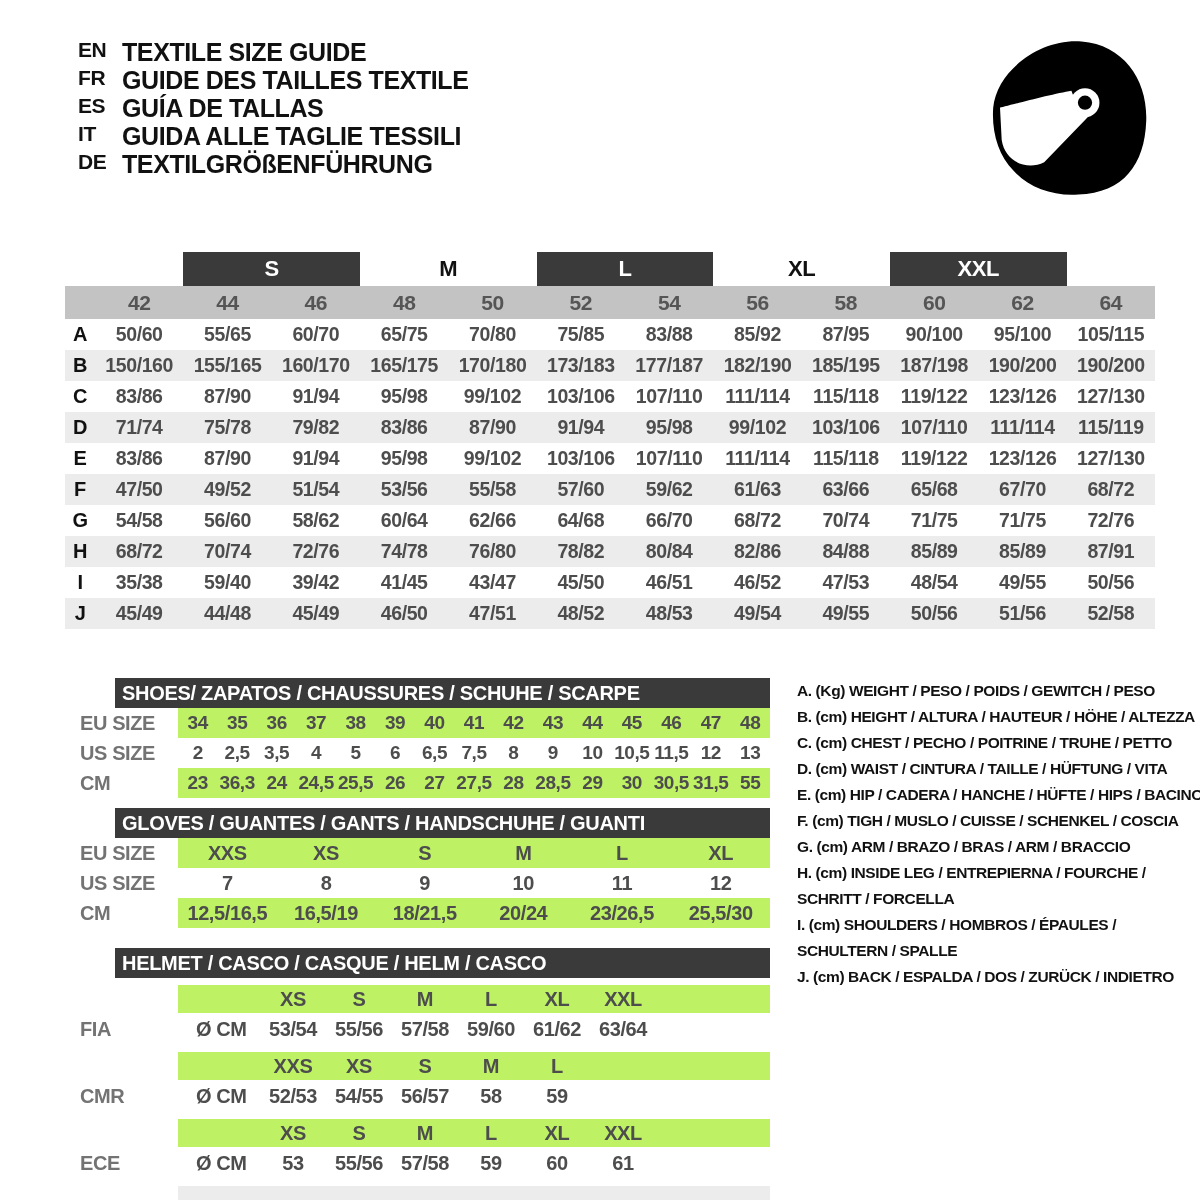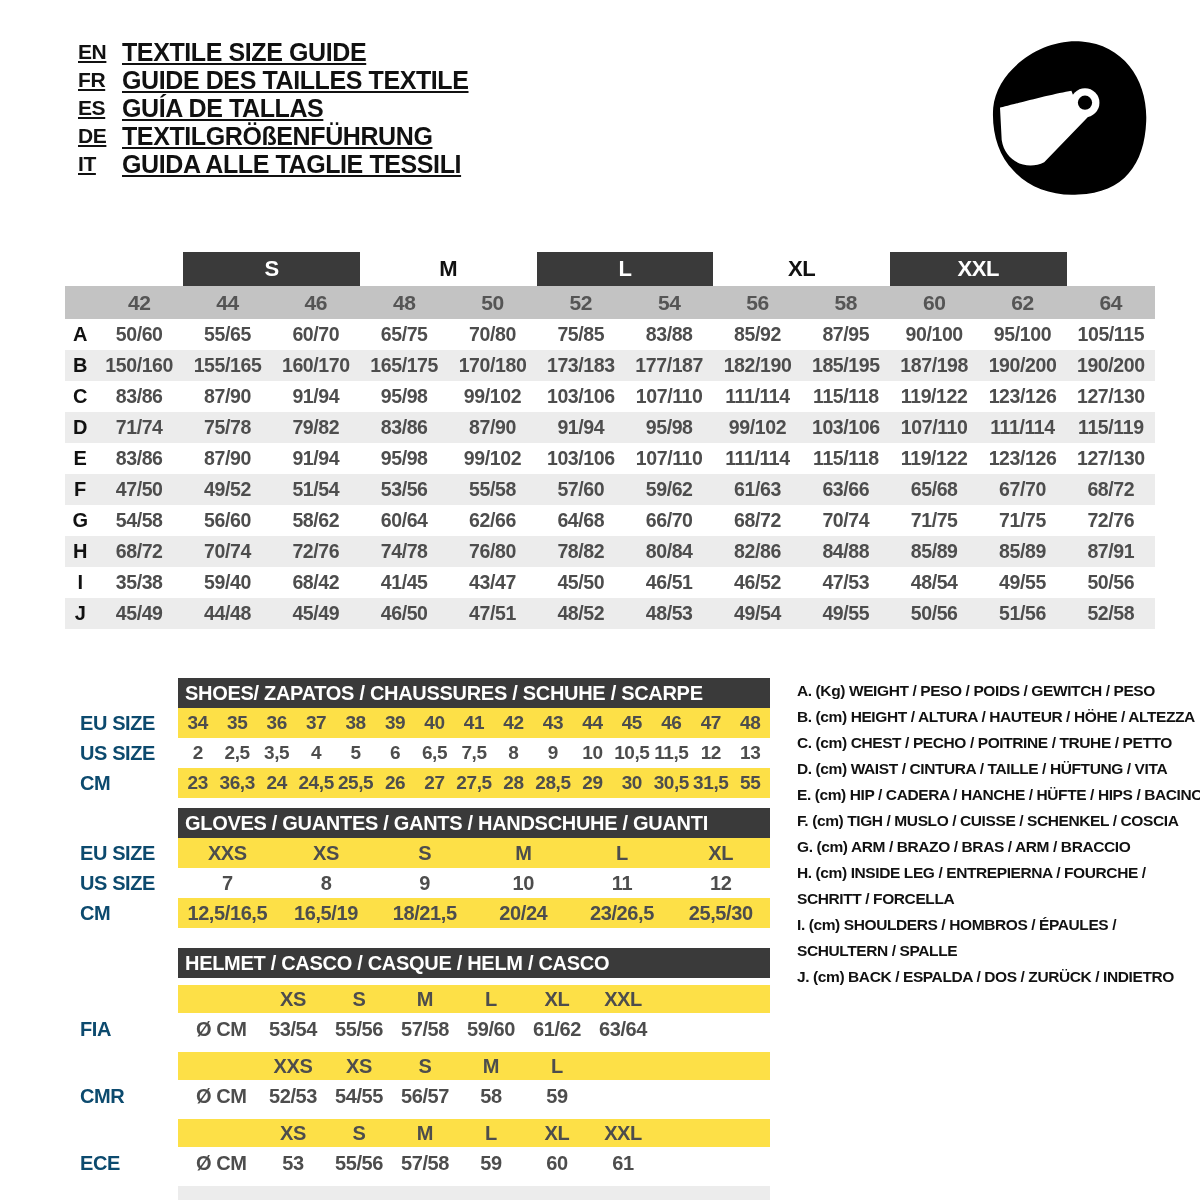--- a/index.html
+++ b/index.html
@@ -2,21 +2,21 @@
 <html><head>
 <meta charset="utf-8">
 <style>
   html,body{margin:0;padding:0;}
   body{
     width:1200px;height:1200px;position:relative;background:#fff;overflow:hidden;
     font-family:"Liberation Sans","DejaVu Sans",sans-serif;color:#111;
   }
   
   .lang-block{position:absolute;left:78px;top:38px;}
-  .lang-row{display:flex;height:28px;align-items:center;text-decoration:underline;}
+  .lang-row{display:flex;height:28px;align-items:flex-start;}
   .lang-code{width:44px;font-weight:700;font-size:21px;letter-spacing:-0.4px;}
   .lang-text{font-weight:700;font-size:25px;letter-spacing:-0.4px;}
   
   .helmet-icon{position:absolute;left:982px;top:33px;width:172px;height:170px;}
   
   .main-table{position:absolute;left:65px;top:252px;width:1090px;}
   .mt-grid{display:grid;grid-template-columns:30px repeat(12,1fr);}
   .mt-groups{height:34px;}
   .group{grid-row:1;display:flex;align-items:center;justify-content:center;
     font-weight:700;font-size:22px;color:#111;letter-spacing:-0.4px;}
@@ -26,25 +26,25 @@
   .mt-row.striped{background:#ececec;}
   .cell{display:flex;align-items:center;justify-content:center;height:100%;
     font-weight:700;letter-spacing:-0.4px;}
   .mt-header .hnum{color:#555;font-size:21px;}
   .mt-row .val{color:#4d4d4d;font-size:19.5px;}
   .mt-row .letter{color:#111;font-size:20px;}
   
   .section{position:absolute;left:65px;width:705px;}
   .sec-row{position:relative;}
   .row-label{position:absolute;left:15px;top:0;bottom:0;display:flex;align-items:center;
-    font-weight:700;font-size:20px;color:#0c4a6e;letter-spacing:-0.4px;white-space:nowrap;}
+    font-weight:700;font-size:20px;color:#737373;letter-spacing:-0.4px;white-space:nowrap;}
   .row-body{margin-left:113px;height:100%;}
-  .bar{margin-left:113px;height:30px;background:#3a3a3a;color:#fff;display:flex;
+  .bar{margin-left:50px;height:30px;background:#3a3a3a;color:#fff;display:flex;
     align-items:center;padding-left:7px;font-weight:700;font-size:20px;letter-spacing:-0.3px;}
-  .row-body.shaded{background:#fde047;}
+  .row-body.shaded{background:#bef264;}
   .row-body .cell{color:#4d4d4d;}
   .grid-15{display:grid;grid-template-columns:repeat(15,1fr);}
   .grid-15 .cell{font-size:19px;}
   .grid-6{display:grid;grid-template-columns:repeat(6,1fr);}
   .grid-6 .cell{font-size:20px;}
   .helm-grid{display:grid;grid-template-columns:82px repeat(6,66px) 1fr;}
   .helm-grid .cell{font-size:20px;}
   .helm-grid .unit{justify-content:flex-start;padding-left:18px;text-align:right;}
   .helm-sizes{height:28px;margin-top:7px;}
   .helm-sizes .cell{color:#4d4d4d;}
@@ -67,26 +67,26 @@
     </div>
     <div class="lang-row">
       <span class="lang-code">FR</span>
       <span class="lang-text">GUIDE DES TAILLES TEXTILE</span>
     </div>
     <div class="lang-row">
       <span class="lang-code">ES</span>
       <span class="lang-text">GUÍA DE TALLAS</span>
     </div>
     <div class="lang-row">
+      <span class="lang-code">IT</span>
+      <span class="lang-text">GUIDA ALLE TAGLIE TESSILI</span>
+    </div>
+    <div class="lang-row">
       <span class="lang-code">DE</span>
       <span class="lang-text">TEXTILGRÖßENFÜHRUNG</span>
-    </div>
-    <div class="lang-row">
-      <span class="lang-code">IT</span>
-      <span class="lang-text">GUIDA ALLE TAGLIE TESSILI</span>
     </div>
   </div>
 
 <svg class="helmet-icon" viewBox="0 0 100 100">
   <path fill="#000" d="M58,5 C83,7 97,28 96,52 C95,77 83,94 56,95 C41,96 27,91 18,81 C9,72 5,58 6,44 C8,22 34,3 58,5 Z"></path>
   <path fill="#fff" d="M10,44 C10,44 40,36 52,34 C54,40 58,44 64,47 L36,76 C26,81 13,76 11,63 Z"></path>
   <circle cx="60" cy="41" r="8.5" fill="#fff"></circle>
   <circle cx="60" cy="41" r="4.2" fill="#000"></circle>
 </svg>
 
@@ -231,21 +231,21 @@
         <div class="cell val">82/86</div>
         <div class="cell val">84/88</div>
         <div class="cell val">85/89</div>
         <div class="cell val">85/89</div>
         <div class="cell val">87/91</div>
       </div>
       <div class="mt-row mt-grid">
         <div class="cell letter">I</div>
         <div class="cell val">35/38</div>
         <div class="cell val">59/40</div>
-        <div class="cell val">68/42</div>
+        <div class="cell val">39/42</div>
         <div class="cell val">41/45</div>
         <div class="cell val">43/47</div>
         <div class="cell val">45/50</div>
         <div class="cell val">46/51</div>
         <div class="cell val">46/52</div>
         <div class="cell val">47/53</div>
         <div class="cell val">48/54</div>
         <div class="cell val">49/55</div>
         <div class="cell val">50/56</div>
       </div>

